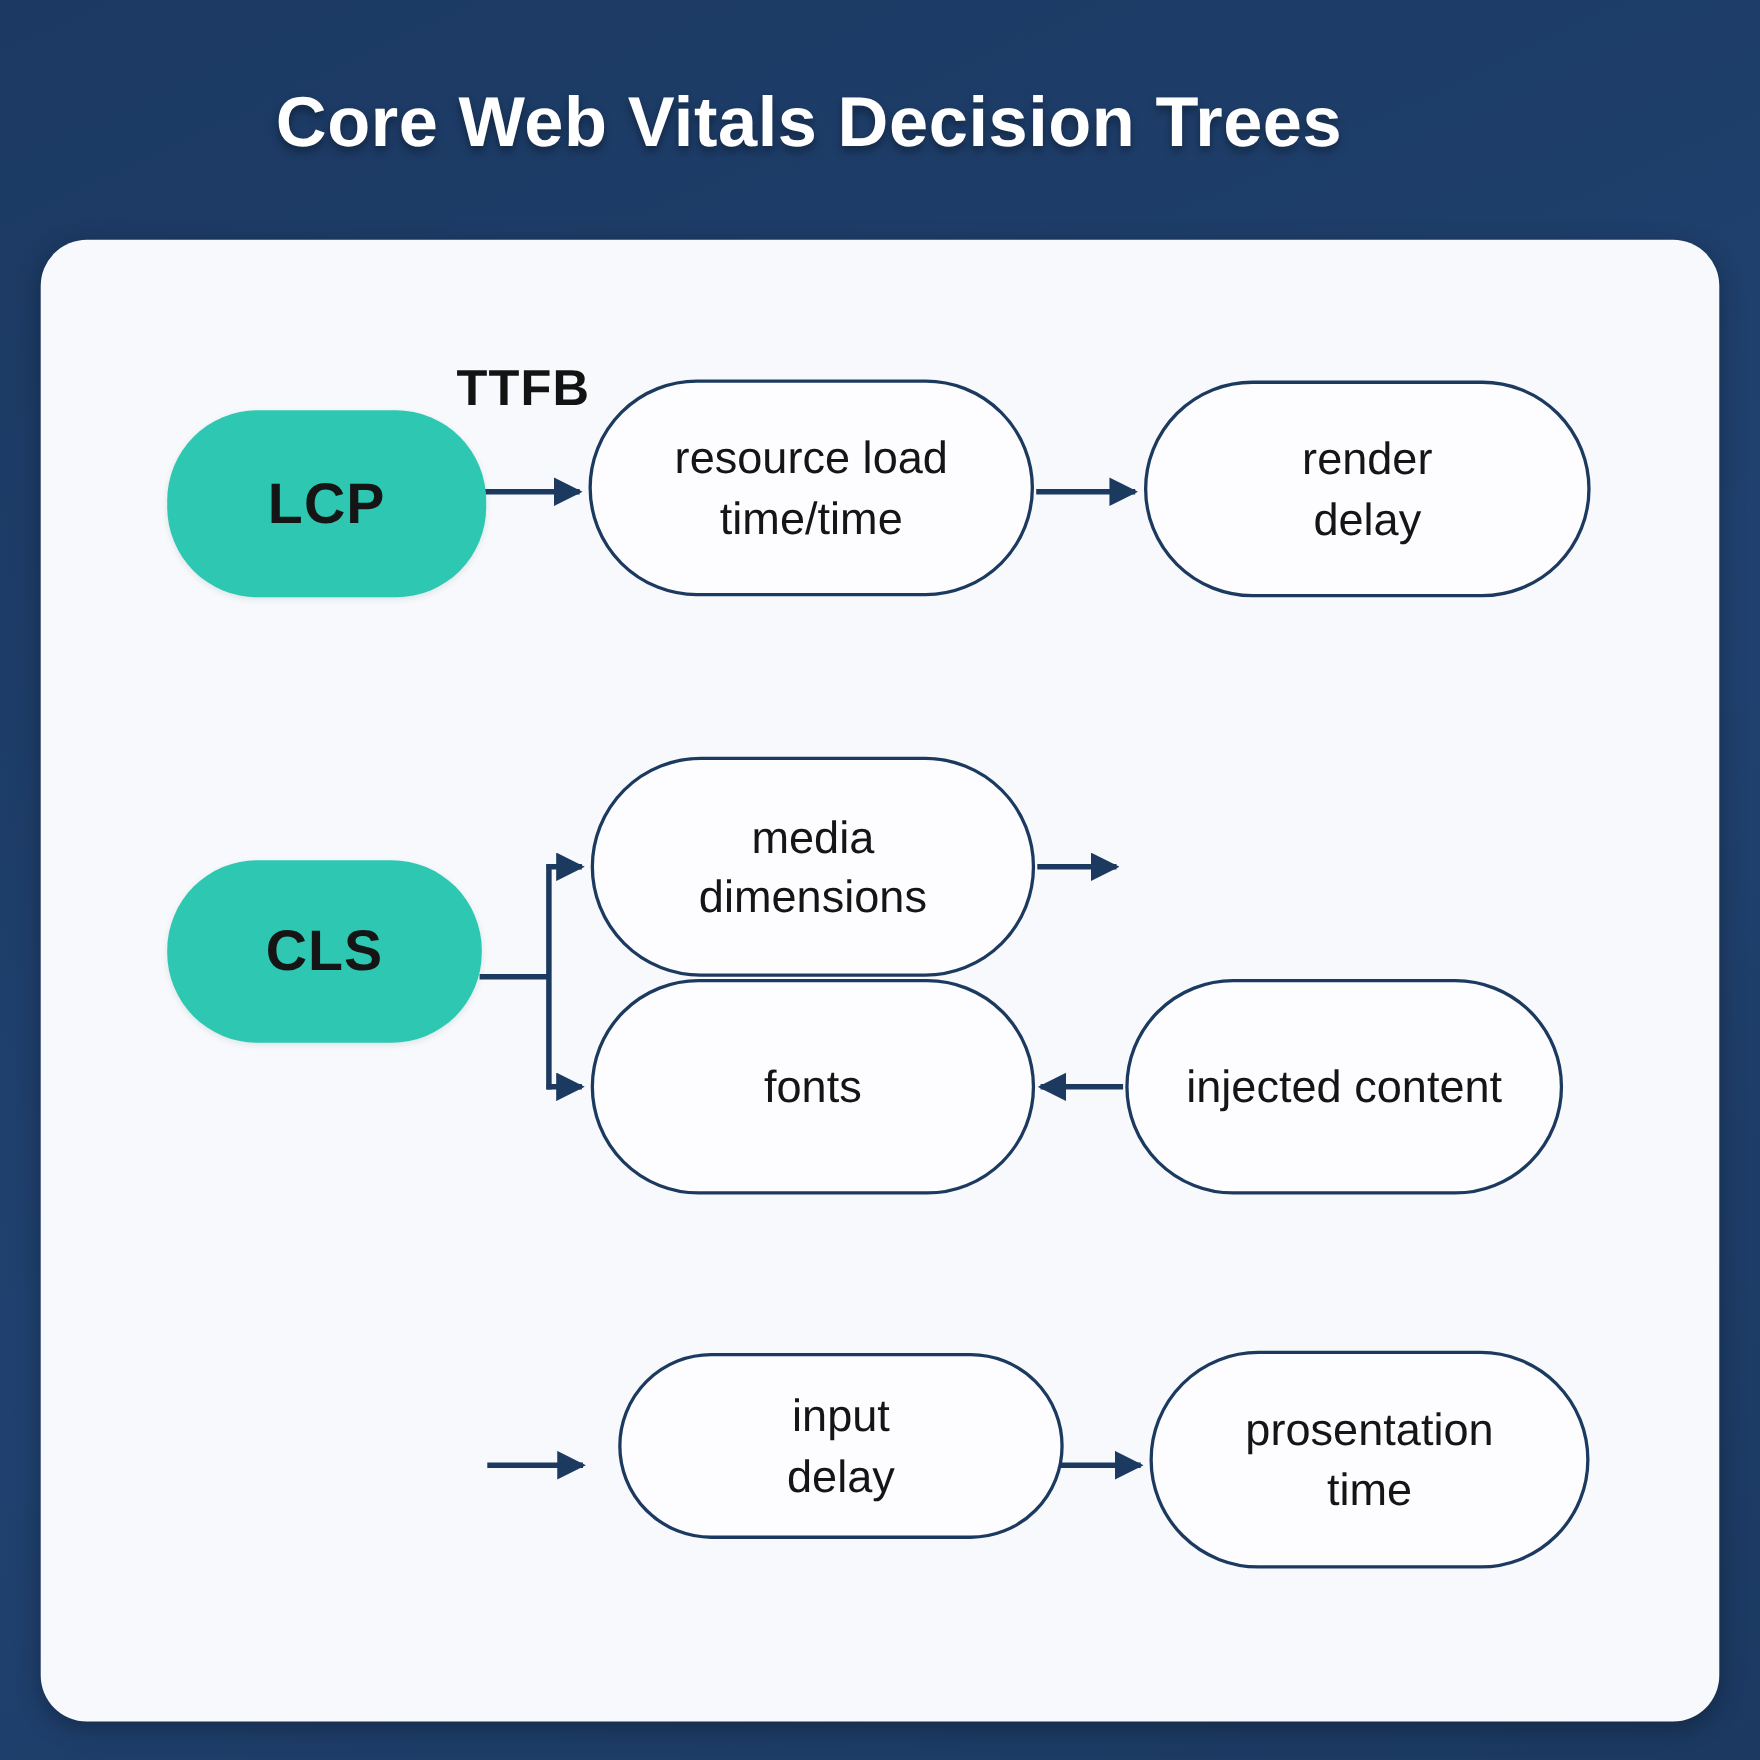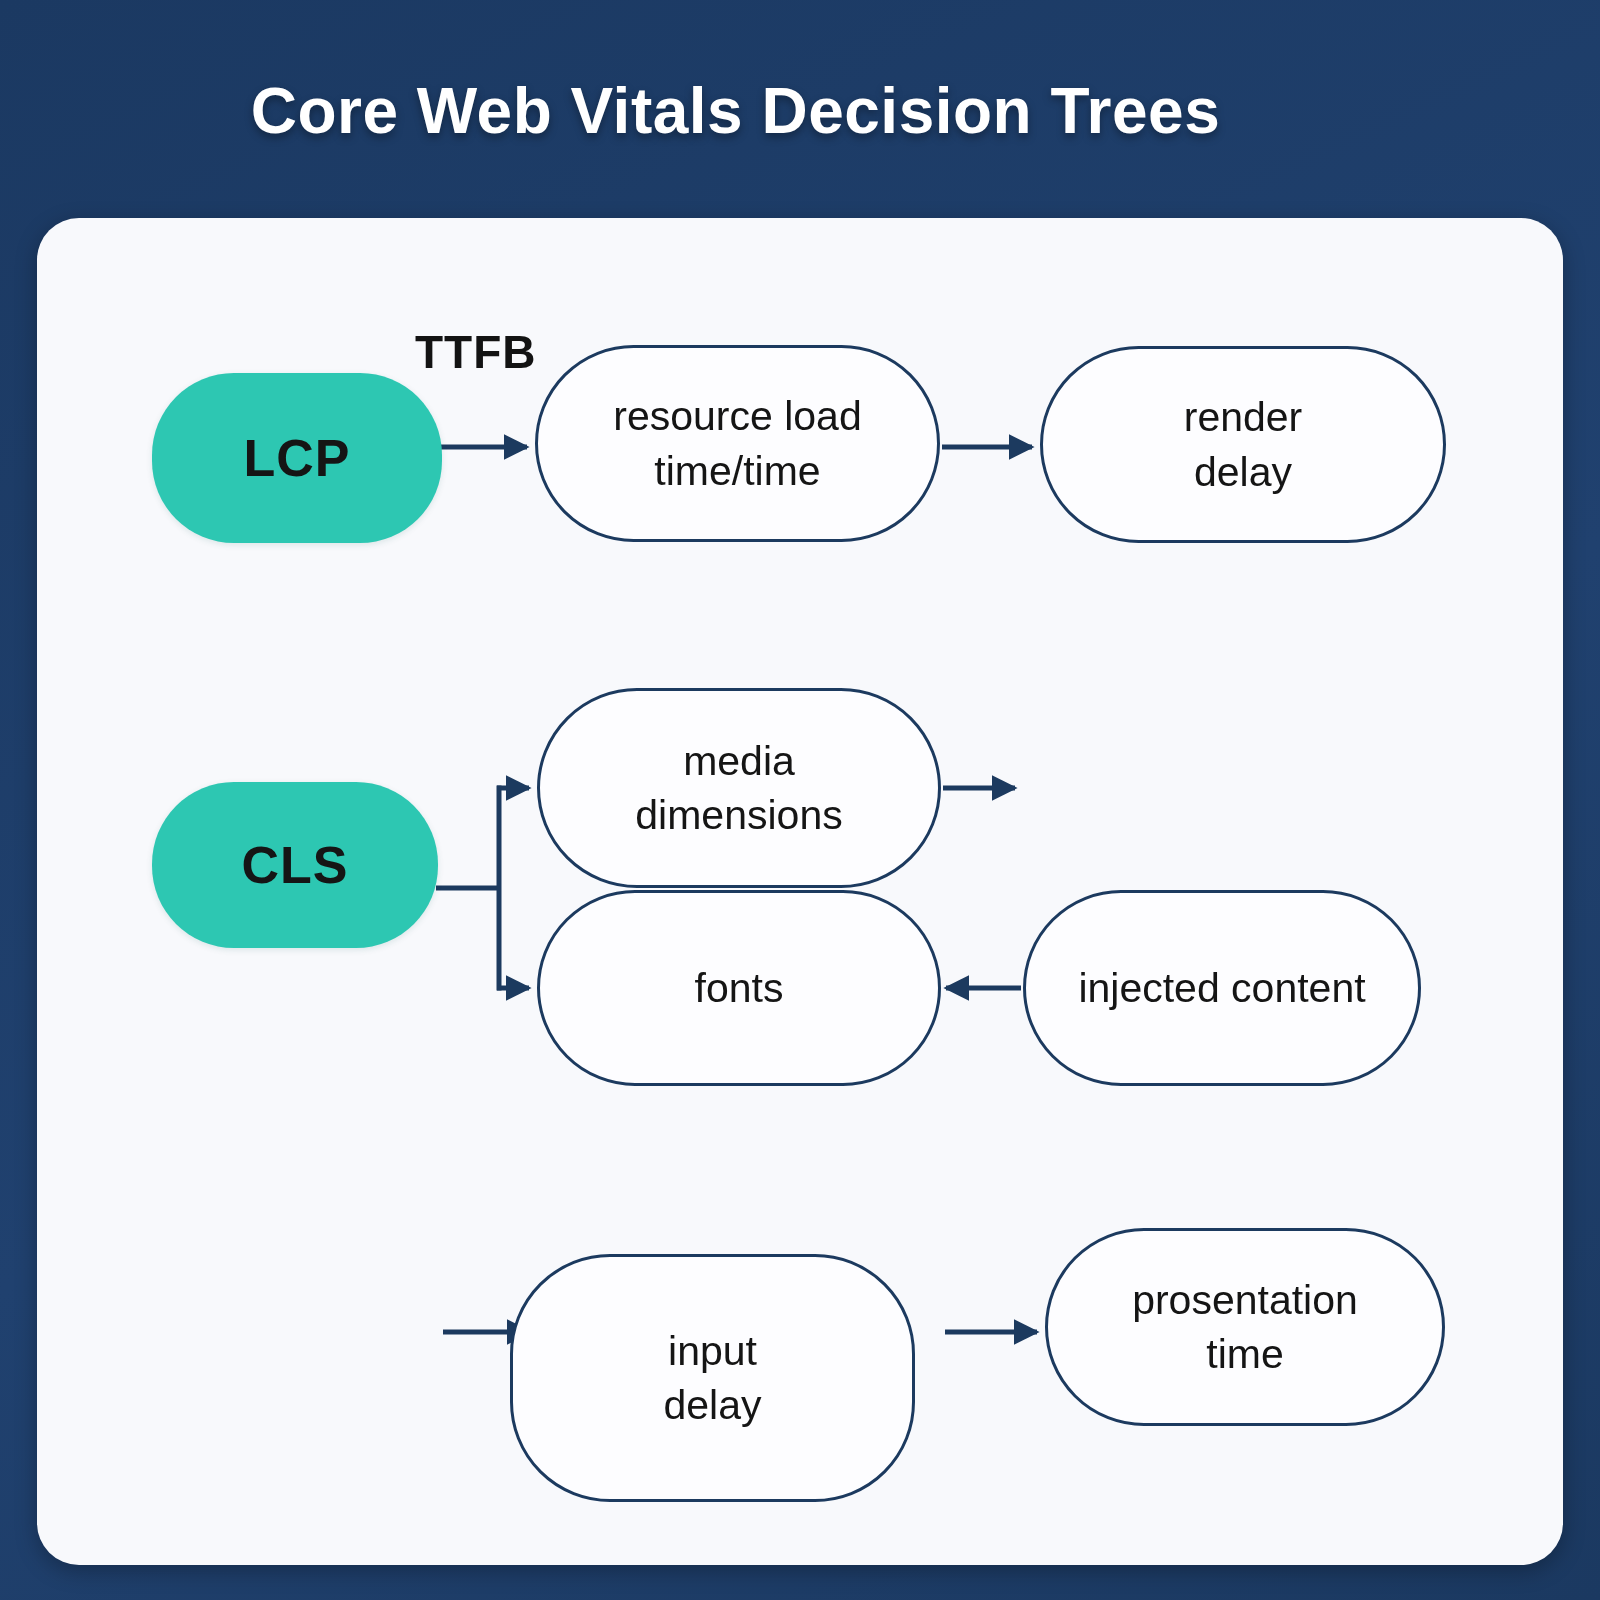--- a/index.html
+++ b/index.html
@@ -101,21 +101,21 @@
     <span class="lbl">media
 dimensions</span>
   </div>
   <div class="pill white-pill" style="left:537px;top:890px;width:404px;height:196px;">
     <span class="lbl">fonts</span>
   </div>
   <div class="pill white-pill" style="left:1023px;top:890px;width:398px;height:196px;">
     <span class="lbl">injected content</span>
   </div>
 
-  <div class="pill white-pill" style="left:510px;top:1230px;width:405px;height:248px;margin-top:24px;">
+  <div class="pill white-pill" style="left:562px;top:1230px;width:405px;height:169px;">
     <span class="lbl">input
 delay</span>
   </div>
   <div class="pill white-pill" style="left:1045px;top:1228px;width:400px;height:198px;justify-content:center;">
     <span class="lbl">prosentation
 time</span>
   </div>
 
 </div>
 

